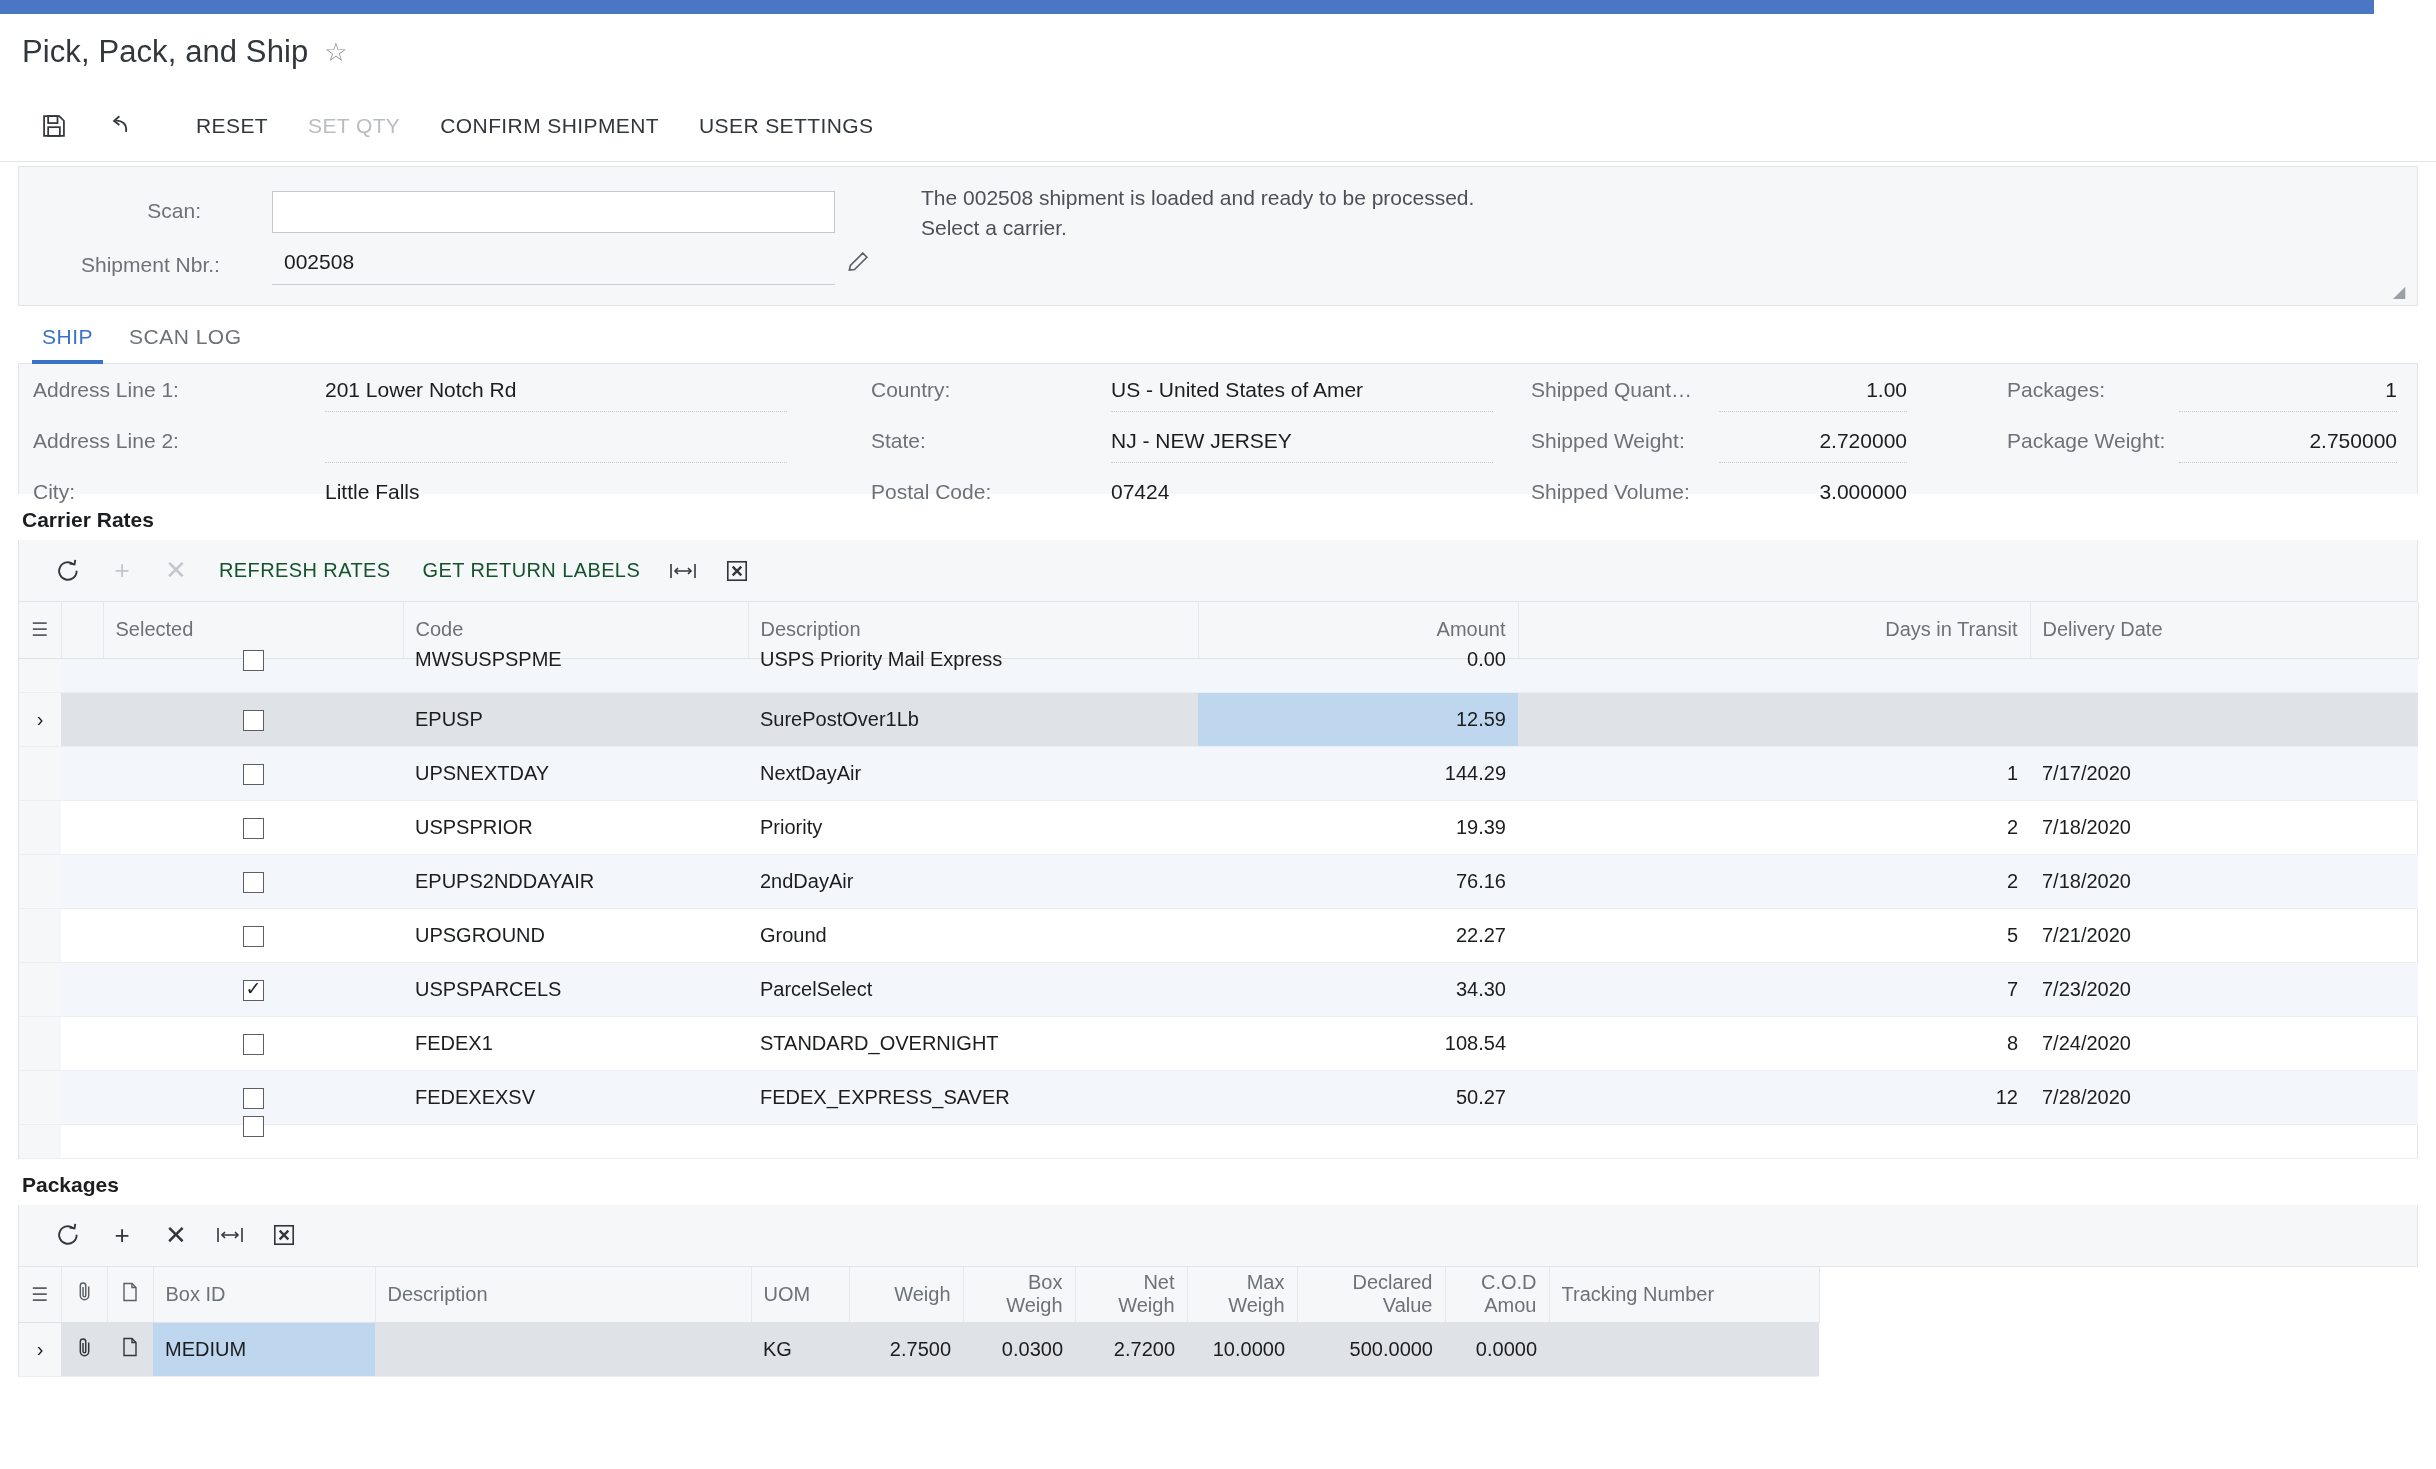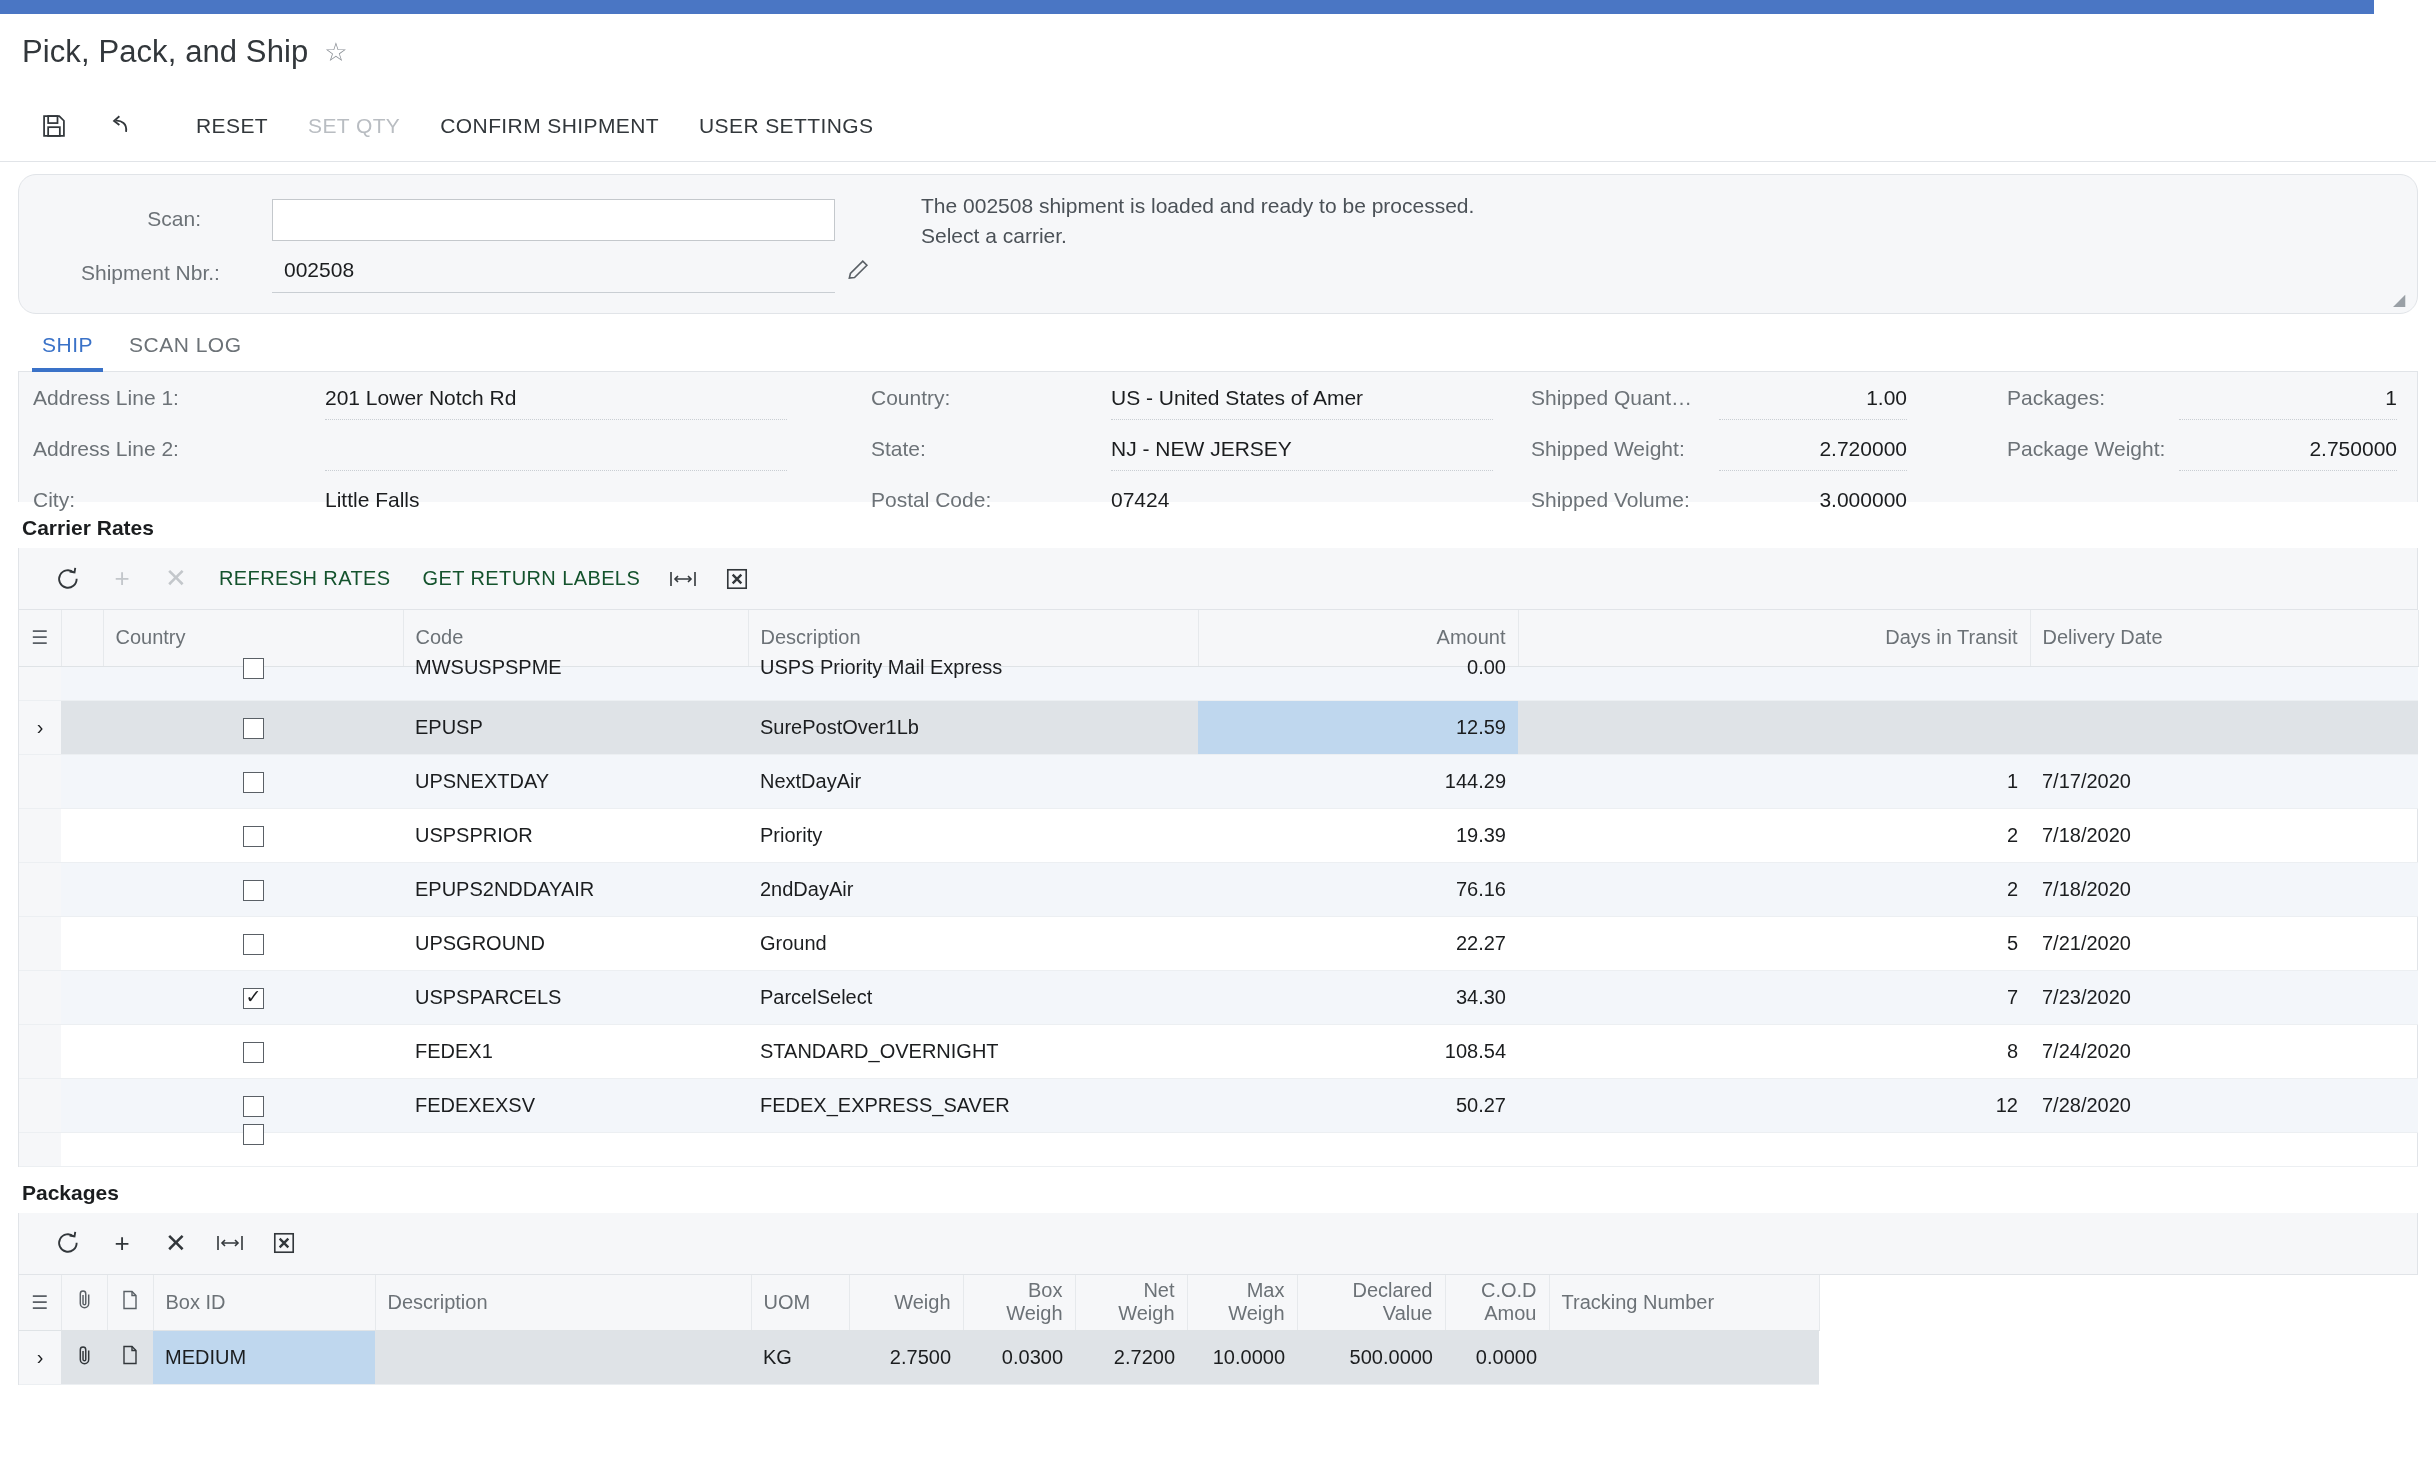--- a/index.html
+++ b/index.html
@@ -34,26 +34,25 @@
   .tb-btn {
     font-size: 21px; letter-spacing:.4px; color:#32373b; padding: 0 16px; height: 46px;
     display:flex; align-items:center; background:transparent; border:0;
     font-family:"Liberation Sans", sans-serif; cursor:pointer; white-space:nowrap;
   }
   .tb-btn.disabled { color:#b9bdc2; cursor:default; }
   .tb-btn.first { margin-left: 26px; }
 
   
   .scanpanel {
-    margin: 12px 0 0 0; background:#f6f7f9; border-bottom:1px solid #e1e4e8;
+    margin: 4px 0 0 0; background:#f6f7f9; border-bottom:1px solid #e1e4e8;
     height: 140px; position:relative;
     border-left: 1px solid #e1e4e8;
     margin-left: 18px; margin-right: 18px; border-right: 1px solid #e1e4e8;
     border-top: 1px solid #e1e4e8;
-    border-radius: 18px;
   }
   .fld-label {
     position:absolute; font-size: 21px; color:#6c7277; text-align:right;
   }
   .scan-input {
     position:absolute; left: 253px; top: 24px; width: 563px; height: 42px;
     background:#fff; border:1px solid #c4c8cc; outline:none;
     font-size: 21px; padding: 0 10px; font-family:"Liberation Sans", sans-serif;
   }
   .shipnbr-wrap { position:absolute; left: 253px; top: 78px; width: 563px; height: 40px; }
@@ -293,21 +292,21 @@
           <col style="width:320px">
         <col style="width:512px">
           <col style="width:388px">
       </colgroup>
       <thead>
         <tr>
           <th class="gridicon-cell c">
             <span class="hdr-icon">☰</span>
           </th>
           <th class="gridicon-cell"></th>
-          <th style="text-align:left">Country</th>
+          <th style="text-align:left">Selected</th>
           <th style="text-align:left">Code</th>
           <th style="text-align:left">Description</th>
           <th class="r">Amount</th>
           <th class="r">Days in Transit</th>
           <th style="text-align:left">Delivery Date</th>
         </tr>
       </thead>
       <tbody>
         <tr class="alt clipped">
           <td class="gridicon-cell"></td>

